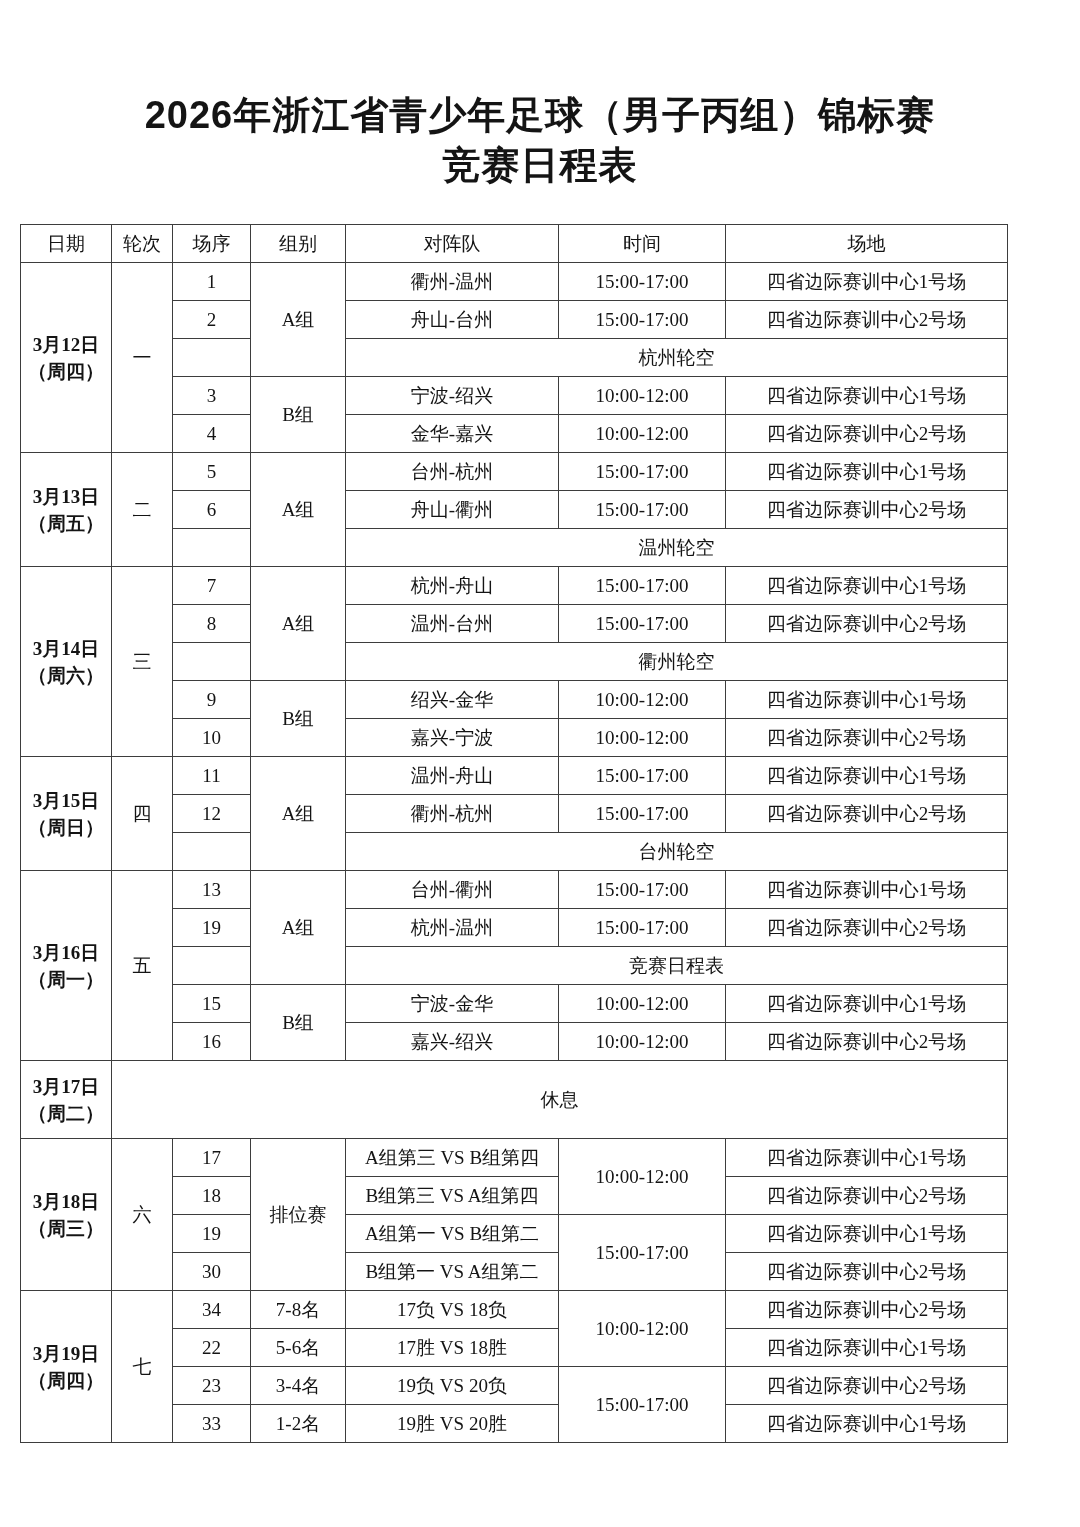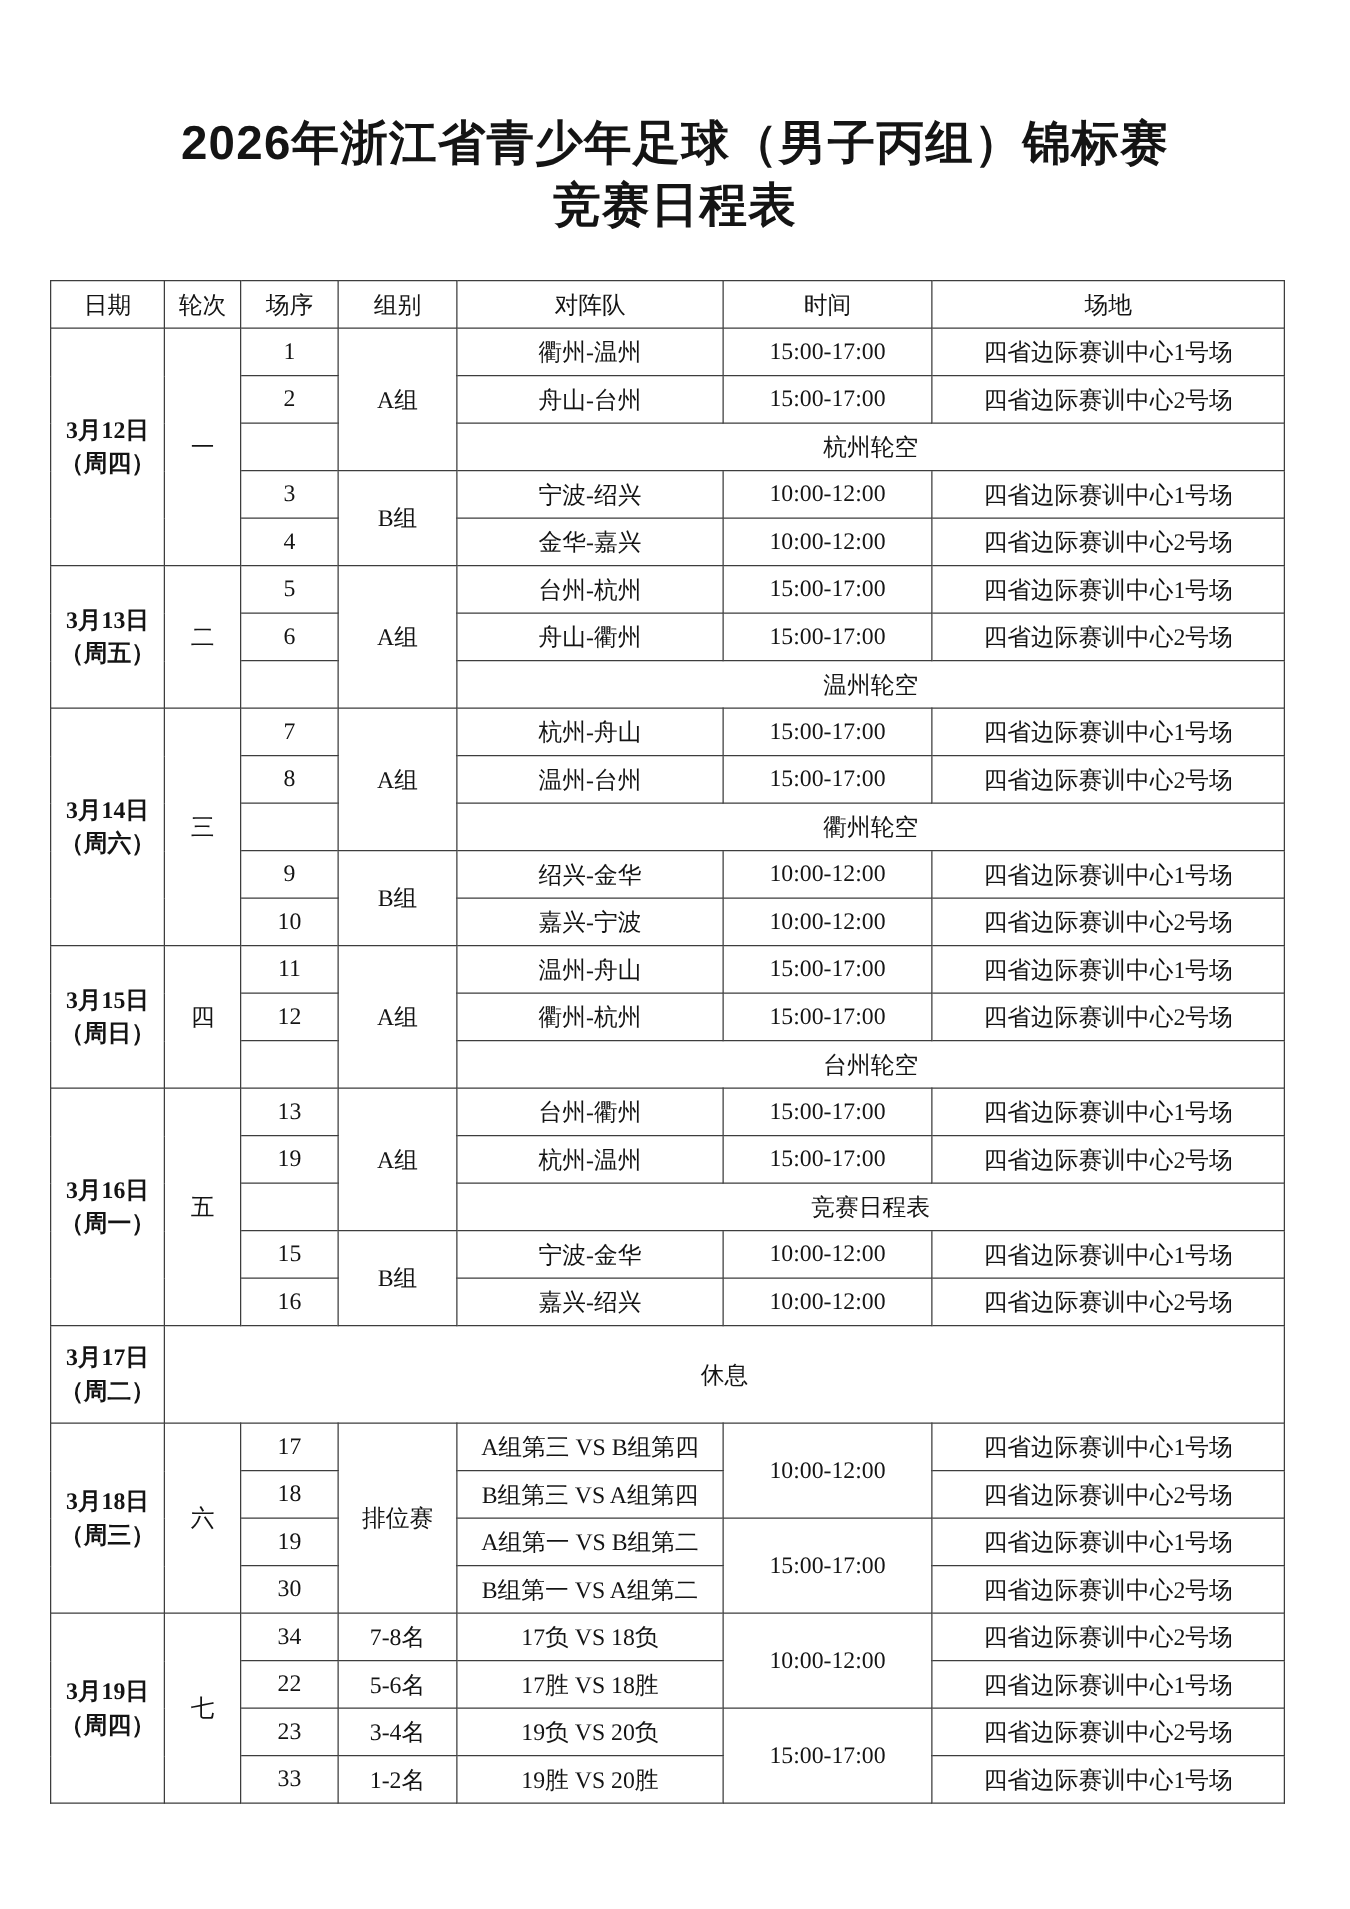--- a/index.html
+++ b/index.html
@@ -16,21 +16,21 @@
     font-weight:700;
     font-size:38px;
     line-height:50px;
     text-align:center;
     padding-top:90px;
     letter-spacing:1px;
   }
   table.schedule{
     border-collapse:collapse;
     table-layout:fixed;
-    margin:34px 0 0 40px;
+    margin:34px 0 0 20px;
   }
   table.schedule td, table.schedule th{
     border:1px solid #3d3d3d;
     text-align:center;
     vertical-align:middle;
     font-size:19px;
     font-weight:normal;
     padding:0 2px;
     overflow:hidden;
   }

